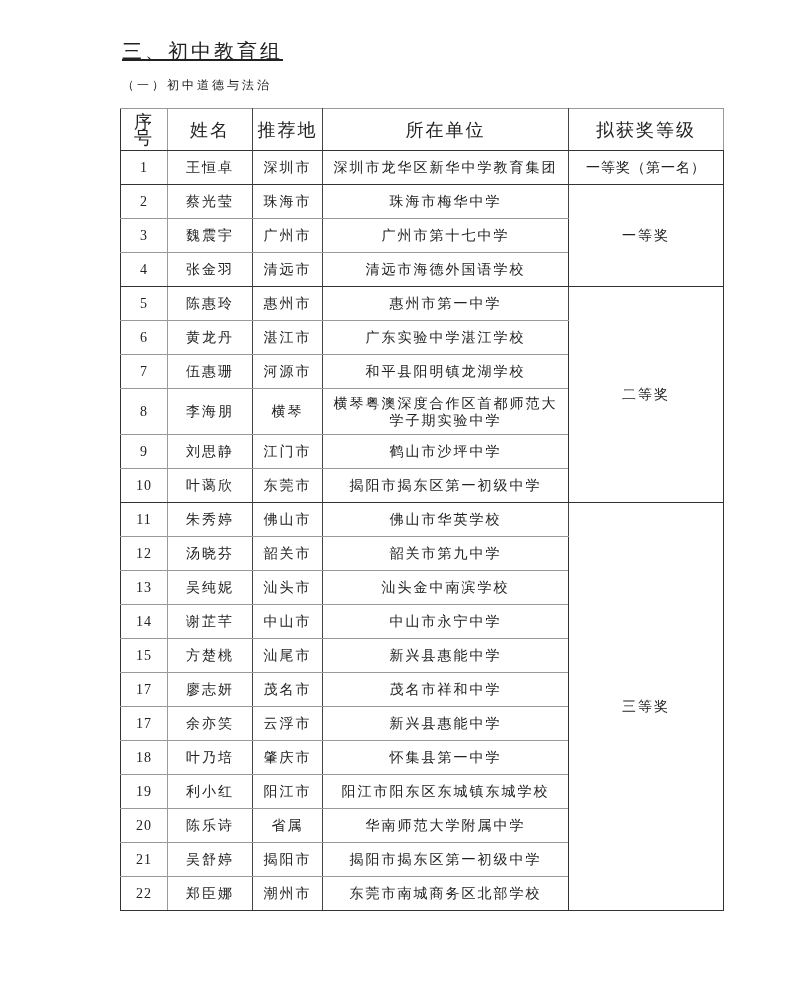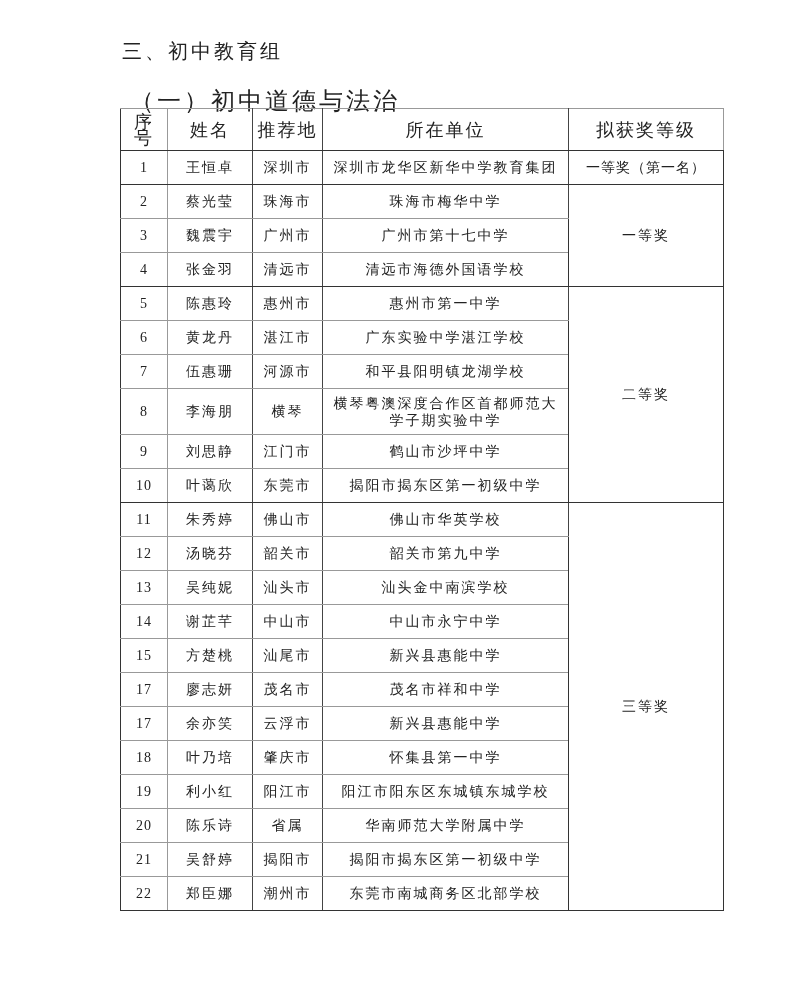--- a/index.html
+++ b/index.html
@@ -1,19 +1,19 @@
 <!DOCTYPE html>
 <html><head>
 <meta charset="utf-8">
 <style>
   html, body { margin: 0; padding: 0; background: #ffffff; }
   body { width: 800px; height: 1000px; position: relative; overflow: hidden;
          font-family: "DejaVu Serif", "Liberation Serif", serif; color: #222; }
-  .h1 { position: absolute; left: 122px; top: 38px; font-size: 20px; letter-spacing: 3px; font-weight: normal; margin: 0; }
-  .h2 { position: absolute; left: 122px; top: 77px; font-size: 24px; letter-spacing: 3px; font-weight: normal; margin: 8px; }
+  .h1 { position: absolute; left: 122px; top: 38px; font-size: 20px; letter-spacing: 3px; font-weight: normal; margin: 0; text-decoration: underline; }
+  .h2 { position: absolute; left: 122px; top: 77px; font-size: 12px; letter-spacing: 3px; font-weight: normal; margin: 0; }
   table { position: absolute; left: 120px; top: 108px; border-collapse: collapse; table-layout: fixed;
           width: 603px; font-size: 14px; }
   col.c0 { width: 47px; } col.c1 { width: 85px; } col.c2 { width: 70px; } col.c3 { width: 246px; } col.c4 { width: 155px; }
   td, th { border: 1px solid #999; text-align: center; vertical-align: middle; padding: 0 4px;
            font-weight: normal; height: 33px; letter-spacing: 2px; line-height: 17px; }
   th { height: 41px; font-size: 18px; }
   table { border: 1.5px solid #333; }
   tr.group-end td { border-bottom: 1.5px solid #333; }
   td.award { border-left: 1.5px solid #333; border-right: 1.5px solid #333; border-bottom: 1.5px solid #333; }
   th, td.c0 { border-left: 1.5px solid #333; }

